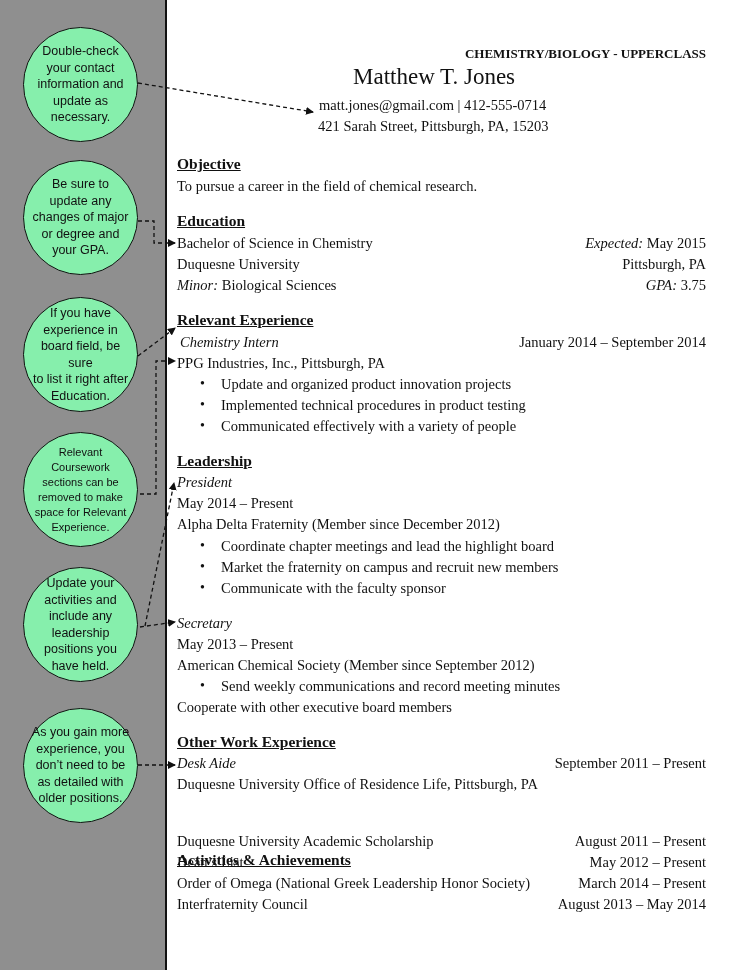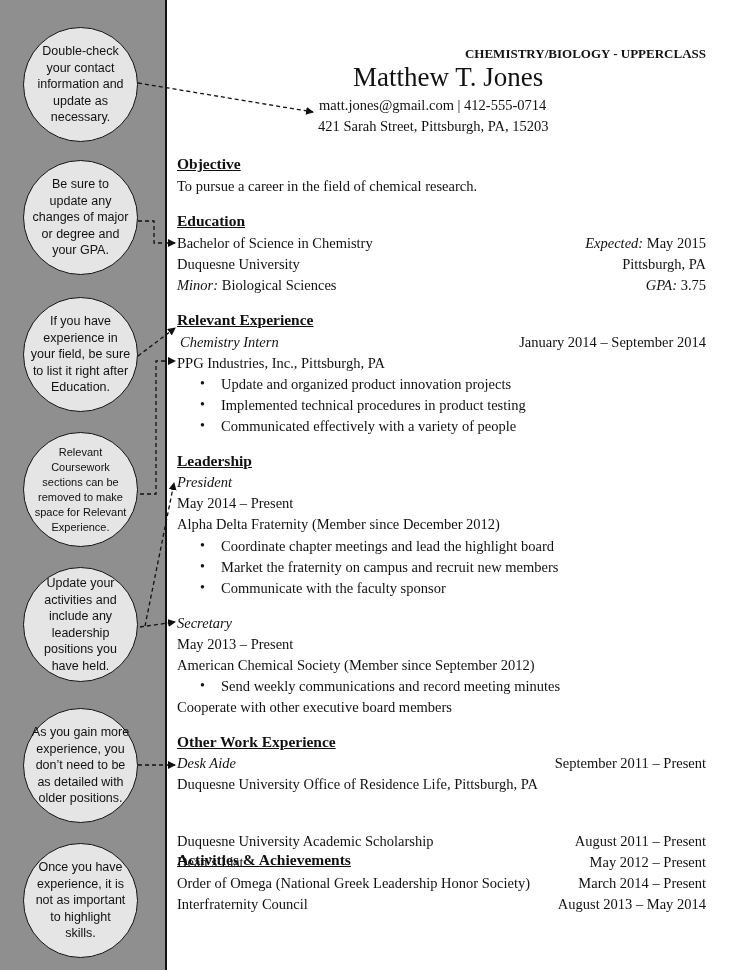--- a/index.html
+++ b/index.html
@@ -9,41 +9,41 @@
     font-family: "DejaVu Serif", serif;
     color: #111;
   }
   .sidebar {
     position: absolute; left: 0; top: 0; width: 165px; height: 970px;
     background: #8f8f8f;
     border-right: 2px solid #111;
   }
   .bubble {
     position: absolute; left: 23px; width: 115px; height: 115px;
-    border-radius: 50%; background: #e5e5e5; border: 1.5px solid #111;
+    border-radius: 50%; background: #86efac; border: 1.5px solid #111;
     box-sizing: border-box;
     display: flex; align-items: center; justify-content: center;
     text-align: center;
     font-family: "Liberation Sans", sans-serif;
     font-size: 12.5px; line-height: 16.5px; color: #111;
     padding: 6px;
   }
   .bubble.small { font-size: 11px; line-height: 15px; }
   .bubble span { white-space: pre-line; display: block; }
 
   .overlay { position: absolute; left: 0; top: 0; width: 750px; height: 970px; pointer-events: none; }
 
   .content { position: absolute; left: 0; top: 0; width: 750px; height: 970px; }
   .t { position: absolute; font-family: "Liberation Serif", serif; font-size: 14.5px; line-height: 18px; white-space: nowrap; }
   .r { text-align: right; }
   .h { font-weight: bold; text-decoration: underline; font-size: 15.5px; }
   .i { font-style: italic; }
   .bullet { position: absolute; left: 200px; font-size: 14px; }
   .tag { font-weight: bold; font-size: 13px; font-family: "Liberation Serif", serif; }
-  .name { font-size: 27px; line-height: 26px; font-family: "Liberation Serif", serif; }
+  .name { font-size: 23px; line-height: 26px; font-family: "Liberation Serif", serif; }
 </style>
 </head>
 <body>
 
 <div class="sidebar">
   <div class="bubble" style="top:27px;">
       <span>Double-check
 your contact
 information and
 update as
@@ -52,21 +52,21 @@
   <div class="bubble" style="top:160px;">
       <span>Be sure to
 update any
 changes of major
 or degree and
 your GPA.</span>
     </div>
   <div class="bubble" style="top:297px;">
       <span>If you have
 experience in
-your field, be sure
+board field, be sure
 to list it right after
 Education.</span>
     </div>
   <div class="bubble" style="top:567px;">
       <span>Update your
 activities and
 include any
 leadership
 positions you
 have held.</span>
@@ -78,27 +78,20 @@
 removed to make
 space for Relevant
 Experience.</span>
     </div>
   <div class="bubble" style="top:708px;">
       <span>As you gain more
 experience, you
 don’t need to be
 as detailed with
 older positions.</span>
-    </div>
-  <div class="bubble" style="top:843px;">
-      <span>Once you have
-experience, it is
-not as important
-to highlight
-skills.</span>
     </div>
 </div>
 
 <div class="content">
   <div class="t tag r" style="right:44px; top:45px;">CHEMISTRY/BIOLOGY - UPPERCLASS</div>
   <div class="t name" style="left:353px; top:64px;">Matthew T. Jones</div>
   <div class="t" style="left:319px; top:96px;">matt.jones@gmail.com | 412-555-0714</div>
   <div class="t" style="left:318px; top:117px;">421 Sarah Street, Pittsburgh, PA, 15203</div>
 
   <div class="t h" style="left:177px; top:155px;">Objective</div>

